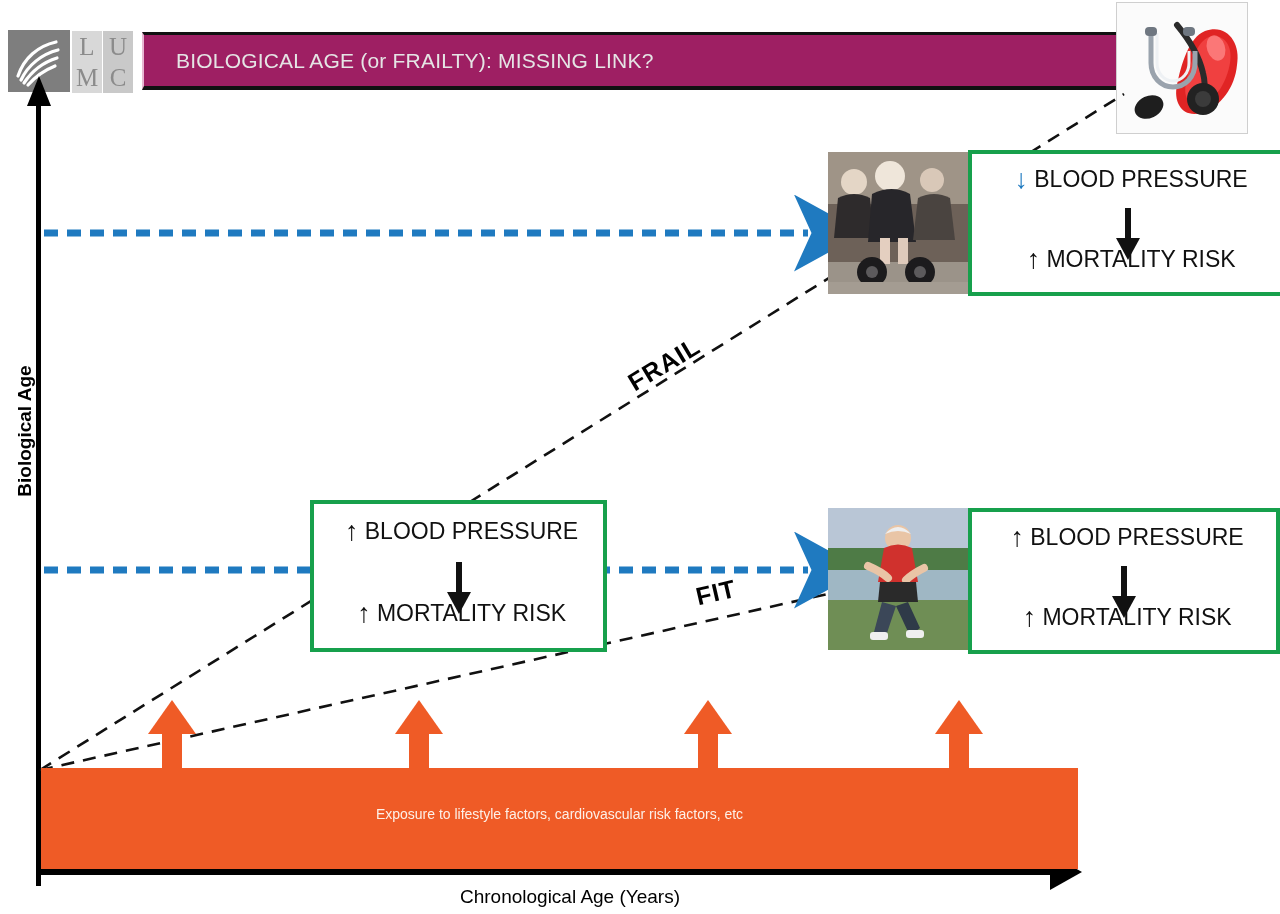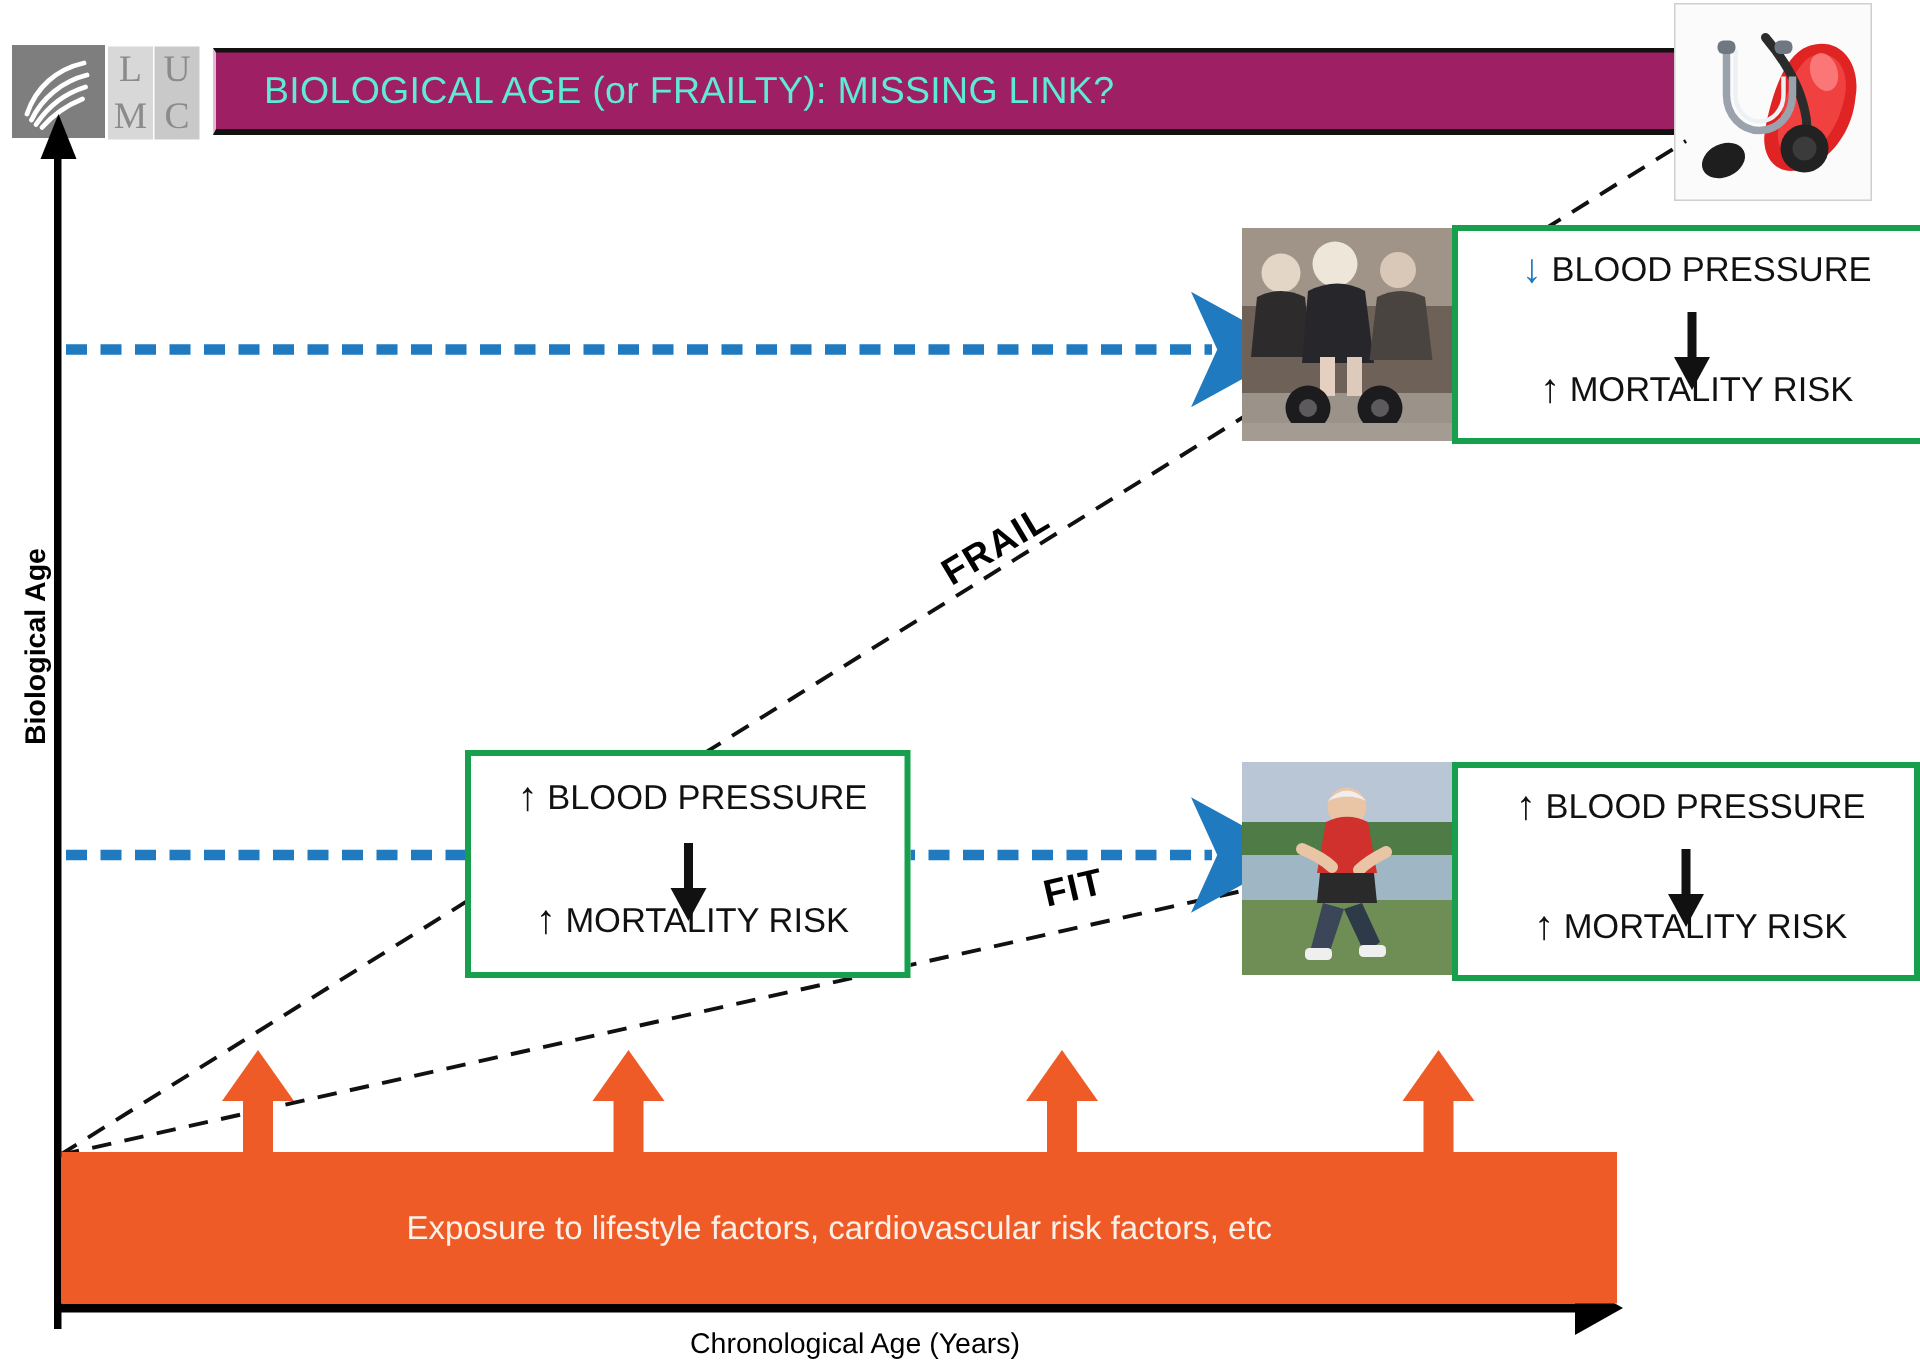--- a/index.html
+++ b/index.html
@@ -42,21 +42,21 @@
   #title-banner{
     left:142px;top:32px;width:1046px;height:58px;
     background:#9e1f63;
     border-top:3px solid #111;
     border-bottom:4px solid #111;
     border-left:2px solid #e7b7d2;
     box-sizing:border-box;
   }
   #title-text{
     position:absolute;left:32px;top:50%;transform:translateY(-50%);
-    color:#5eead4;font-size:25px;letter-spacing:.2px;white-space:nowrap;
+    color:#e5e5e5;font-size:21px;letter-spacing:.2px;white-space:nowrap;
   }
 
   
   #steth{
     left:1116px;top:2px;width:132px;height:132px;
     background:#f4f4f4;border:1px solid #cfcfcf;box-sizing:border-box;
     overflow:hidden;
   }
 
   
@@ -85,21 +85,21 @@
     left:330px;top:886px;width:480px;text-align:center;
     font-size:19px;font-weight:normal;color:#000;
   }
 
   
   #exposure-band{
     left:41px;top:768px;width:1037px;height:101px;background:#ef5b26;
   }
   #exposure-text{
     position:absolute;left:0;top:38px;width:1037px;text-align:center;
-    color:#fdf0e8;font-size:22px;
+    color:#fdf0e8;font-size:14px;
   }
   .up-arrow{
     width:48px;height:80px;
   }
   .up-arrow .shaft{
     position:absolute;left:14px;top:22px;width:20px;height:60px;background:#ef5b26;
   }
   .up-arrow .head{
     position:absolute;left:0;top:0;width:0;height:0;
     border-left:24px solid transparent;border-right:24px solid transparent;

